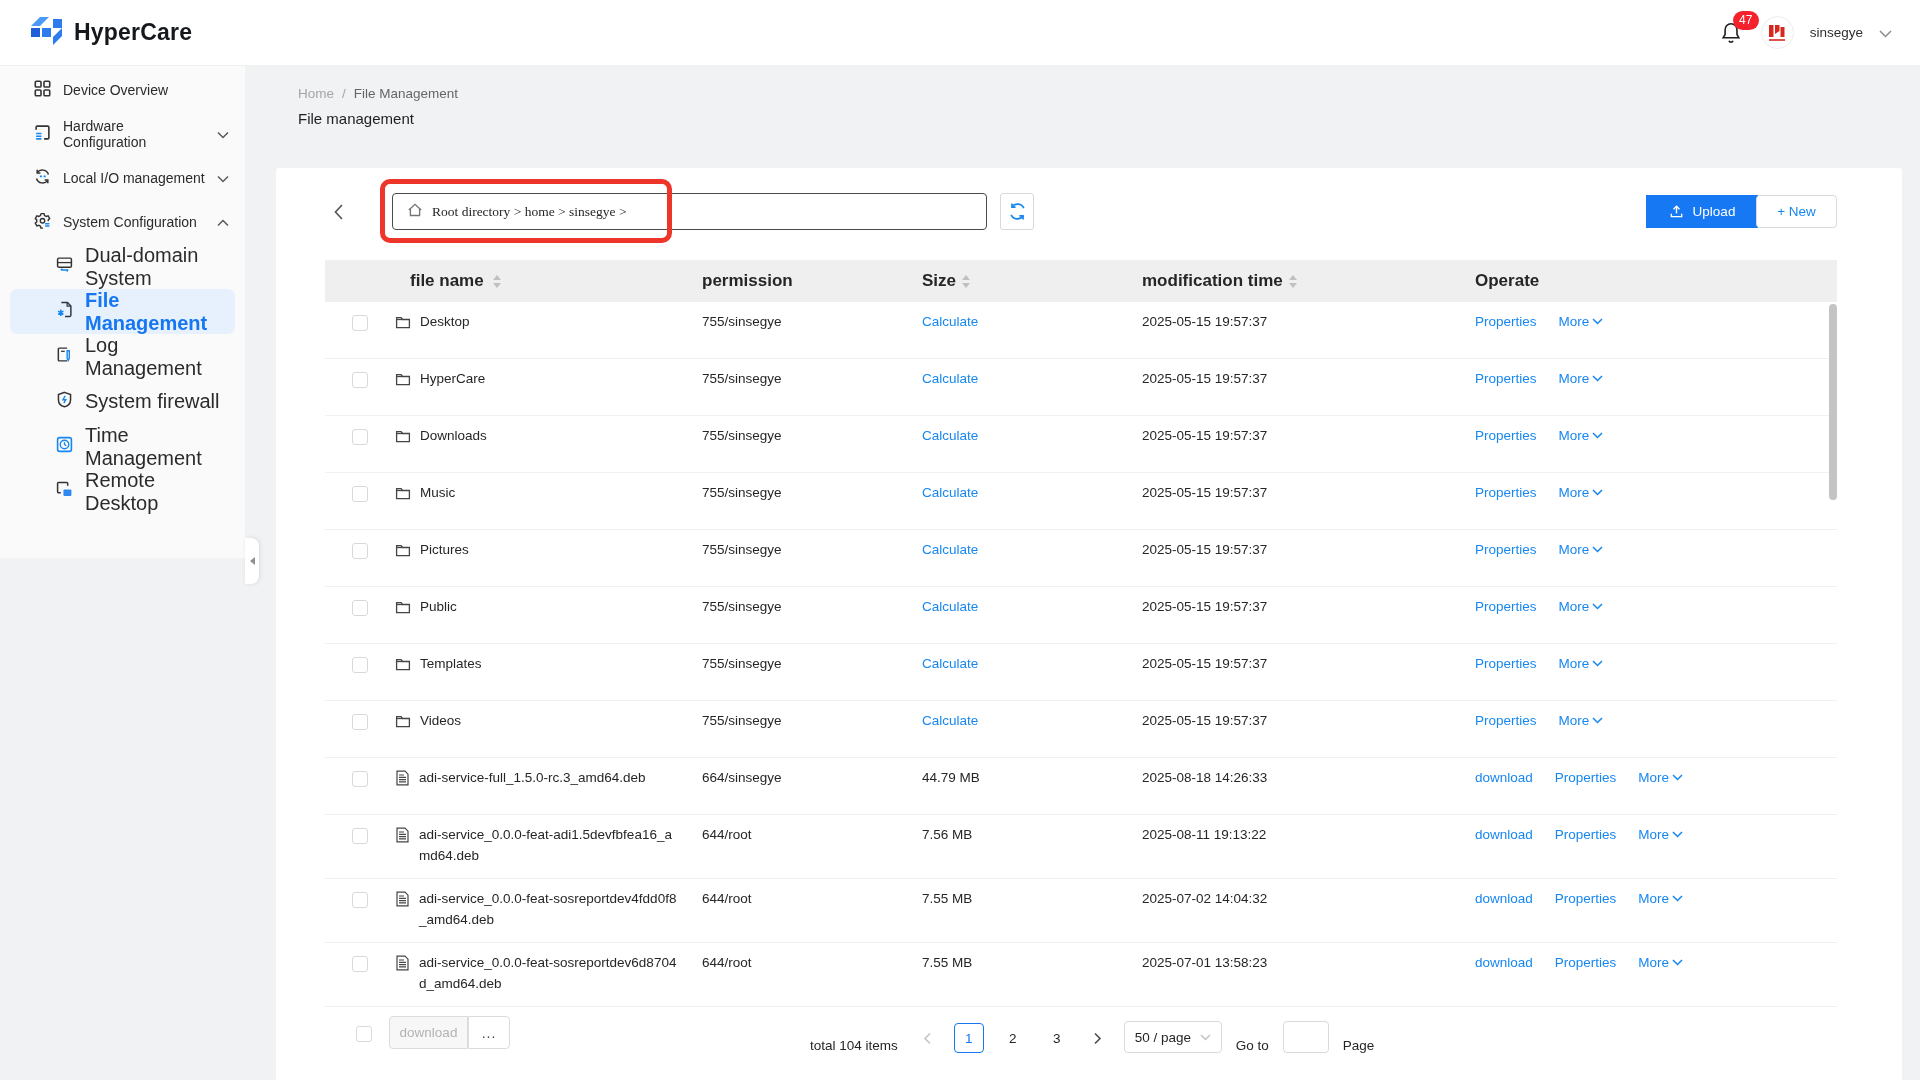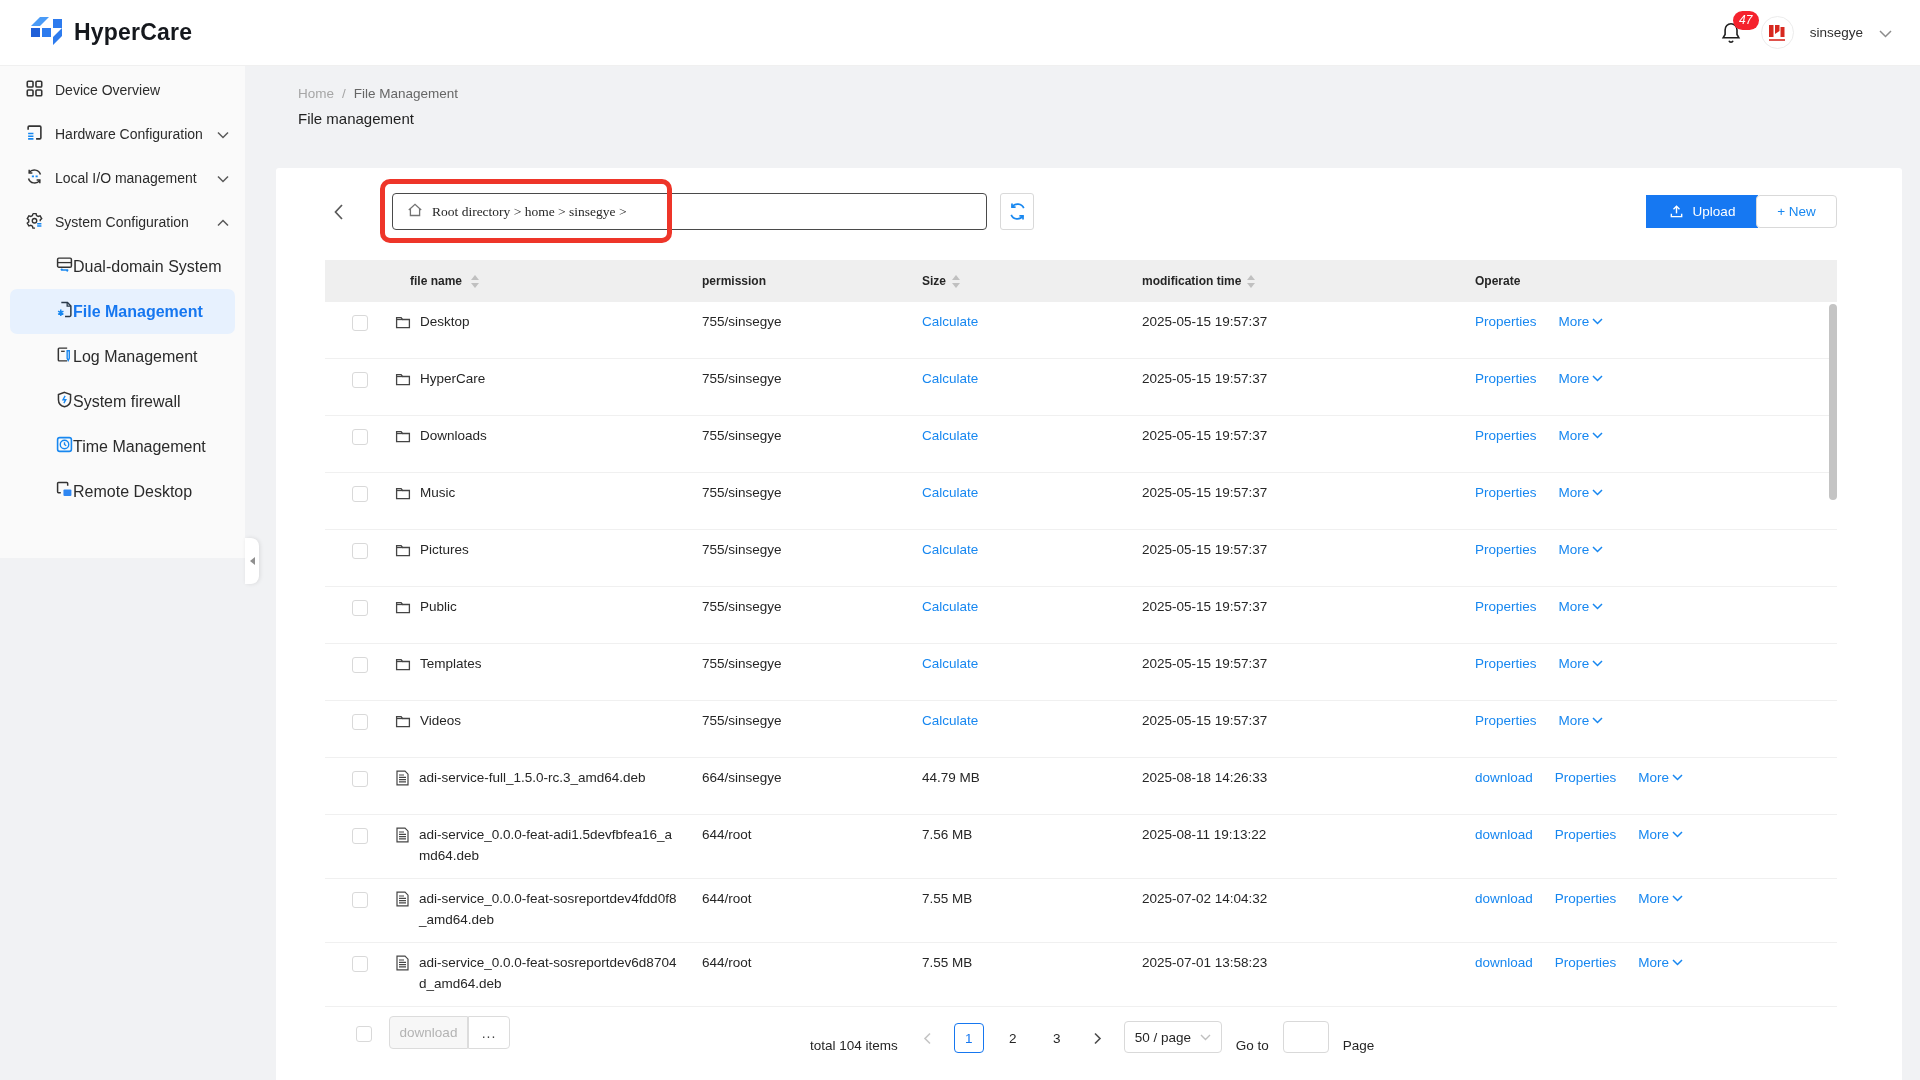--- a/index.html
+++ b/index.html
@@ -10,33 +10,33 @@
   
   .topbar { position:absolute; left:0; top:0; width:1920px; height:66px; background:#fff;
     border-bottom:1px solid #f0f0f0; display:flex; align-items:center; justify-content:space-between;
     padding:0 28px; z-index:30; }
   .brand { display:flex; align-items:center; gap:10px; }
   .brand-name { font-size:23px; font-weight:700; color:#15181d; letter-spacing:.2px; }
   .top-right { display:flex; align-items:center; gap:16px; }
   .bell-wrap { position:relative; width:26px; height:26px; cursor:pointer; }
   .badge { position:absolute; top:-9px; left:14px; min-width:26px; height:19px; border-radius:10px;
     background:#f5222d; color:#fff; font-size:12px; display:flex; align-items:center;
-    justify-content:center; padding:0 6px;font-style:italic; }
+    justify-content:center; padding:0 6px; }
   .avatar { width:33px; height:33px; border-radius:50%; background:#fff; border:1px solid #ececec;
     display:flex; align-items:center; justify-content:center; overflow:hidden; }
   .username { font-size:13.5px; color:#303030; }
 
   
   .sidebar { position:absolute; left:0; top:66px; width:245px; height:492px; background:#fafafa;
     padding-top:2px; z-index:20; }
   .side-item { height:44px; display:flex; align-items:center; gap:12px; padding:0 16px 0 26px;
-    font-size:14px; color:#2b2b2b; cursor:pointer; }
+    font-size:14px; color:#2b2b2b; cursor:pointer;margin-left:8px; }
   .side-item .lbl { flex:1; }
-  .side-sub { height:45px; display:flex; align-items:center; padding:0 16px 0 56px;
-    font-size:16px; color:#2b2b2b; cursor:pointer; }
+  .side-sub { height:45px; display:flex; align-items:center; gap:12px; padding:0 16px 0 56px;
+    font-size:20px; color:#2b2b2b; cursor:pointer; }
   .side-sub.selected { background:#e7f1fe; border-radius:7px; margin:0 10px; padding:0 6px 0 46px;
     color:#1677f0; font-weight:700; }
   .side-chevron { color:#595959; }
   .collapse-handle { position:absolute; left:245px; top:538px; width:14px; height:46px; background:#fff;
     border-radius:0 8px 8px 0; box-shadow:1px 0 4px rgba(0,0,0,.10); display:flex; align-items:center;
     justify-content:center; cursor:pointer; z-index:20; }
 
   
   .main { position:absolute; left:245px; top:66px; width:1675px; height:1014px; }
   .crumbs { position:absolute; left:53px; top:20px; font-size:13.5px; color:#a6a6a6;
@@ -60,21 +60,21 @@
     cursor:pointer; }
   .upload-btn { position:absolute; left:1370px; top:27px; width:112px; height:33px; background:#1678f2;
     border:none; border-radius:0; color:#fff; font-size:13.5px; display:flex; align-items:center;
     justify-content:center; gap:9px; cursor:pointer; }
   .new-btn { position:absolute; left:1480px; top:27px; width:81px; height:33px; background:#fff;
     border:1px solid #d9d9d9; border-radius:4px; color:#1787f0; font-size:13.5px; display:flex;
     align-items:center; justify-content:center; cursor:pointer; }
 
   
   .table { position:absolute; left:49px; top:92px; width:1512px; }
-  .thead { display:flex; align-items:center; height:42px; background:#efefef; font-size:12px;
+  .thead { display:flex; align-items:center; height:42px; background:#efefef; font-size:17px;
     font-weight:700; color:#262626; }
   .th { display:flex; align-items:center; gap:6px; }
   .trow { display:flex; align-items:flex-start; min-height:57px; border-bottom:1px solid #f0f0f0;
     font-size:13.5px; padding-top:12px; }
   .trow.two-line { min-height:64px; }
   .c-check { width:70px; display:flex; justify-content:center; flex-shrink:0; }
   .c-name  { width:295px; display:flex; gap:9px; flex-shrink:0; padding-right:10px; }
   .c-name .nm { word-break:break-all; line-height:1.55; margin-top:-2px; }
   .c-perm  { width:220px; flex-shrink:0; }
   .c-size  { width:220px; flex-shrink:0; }

